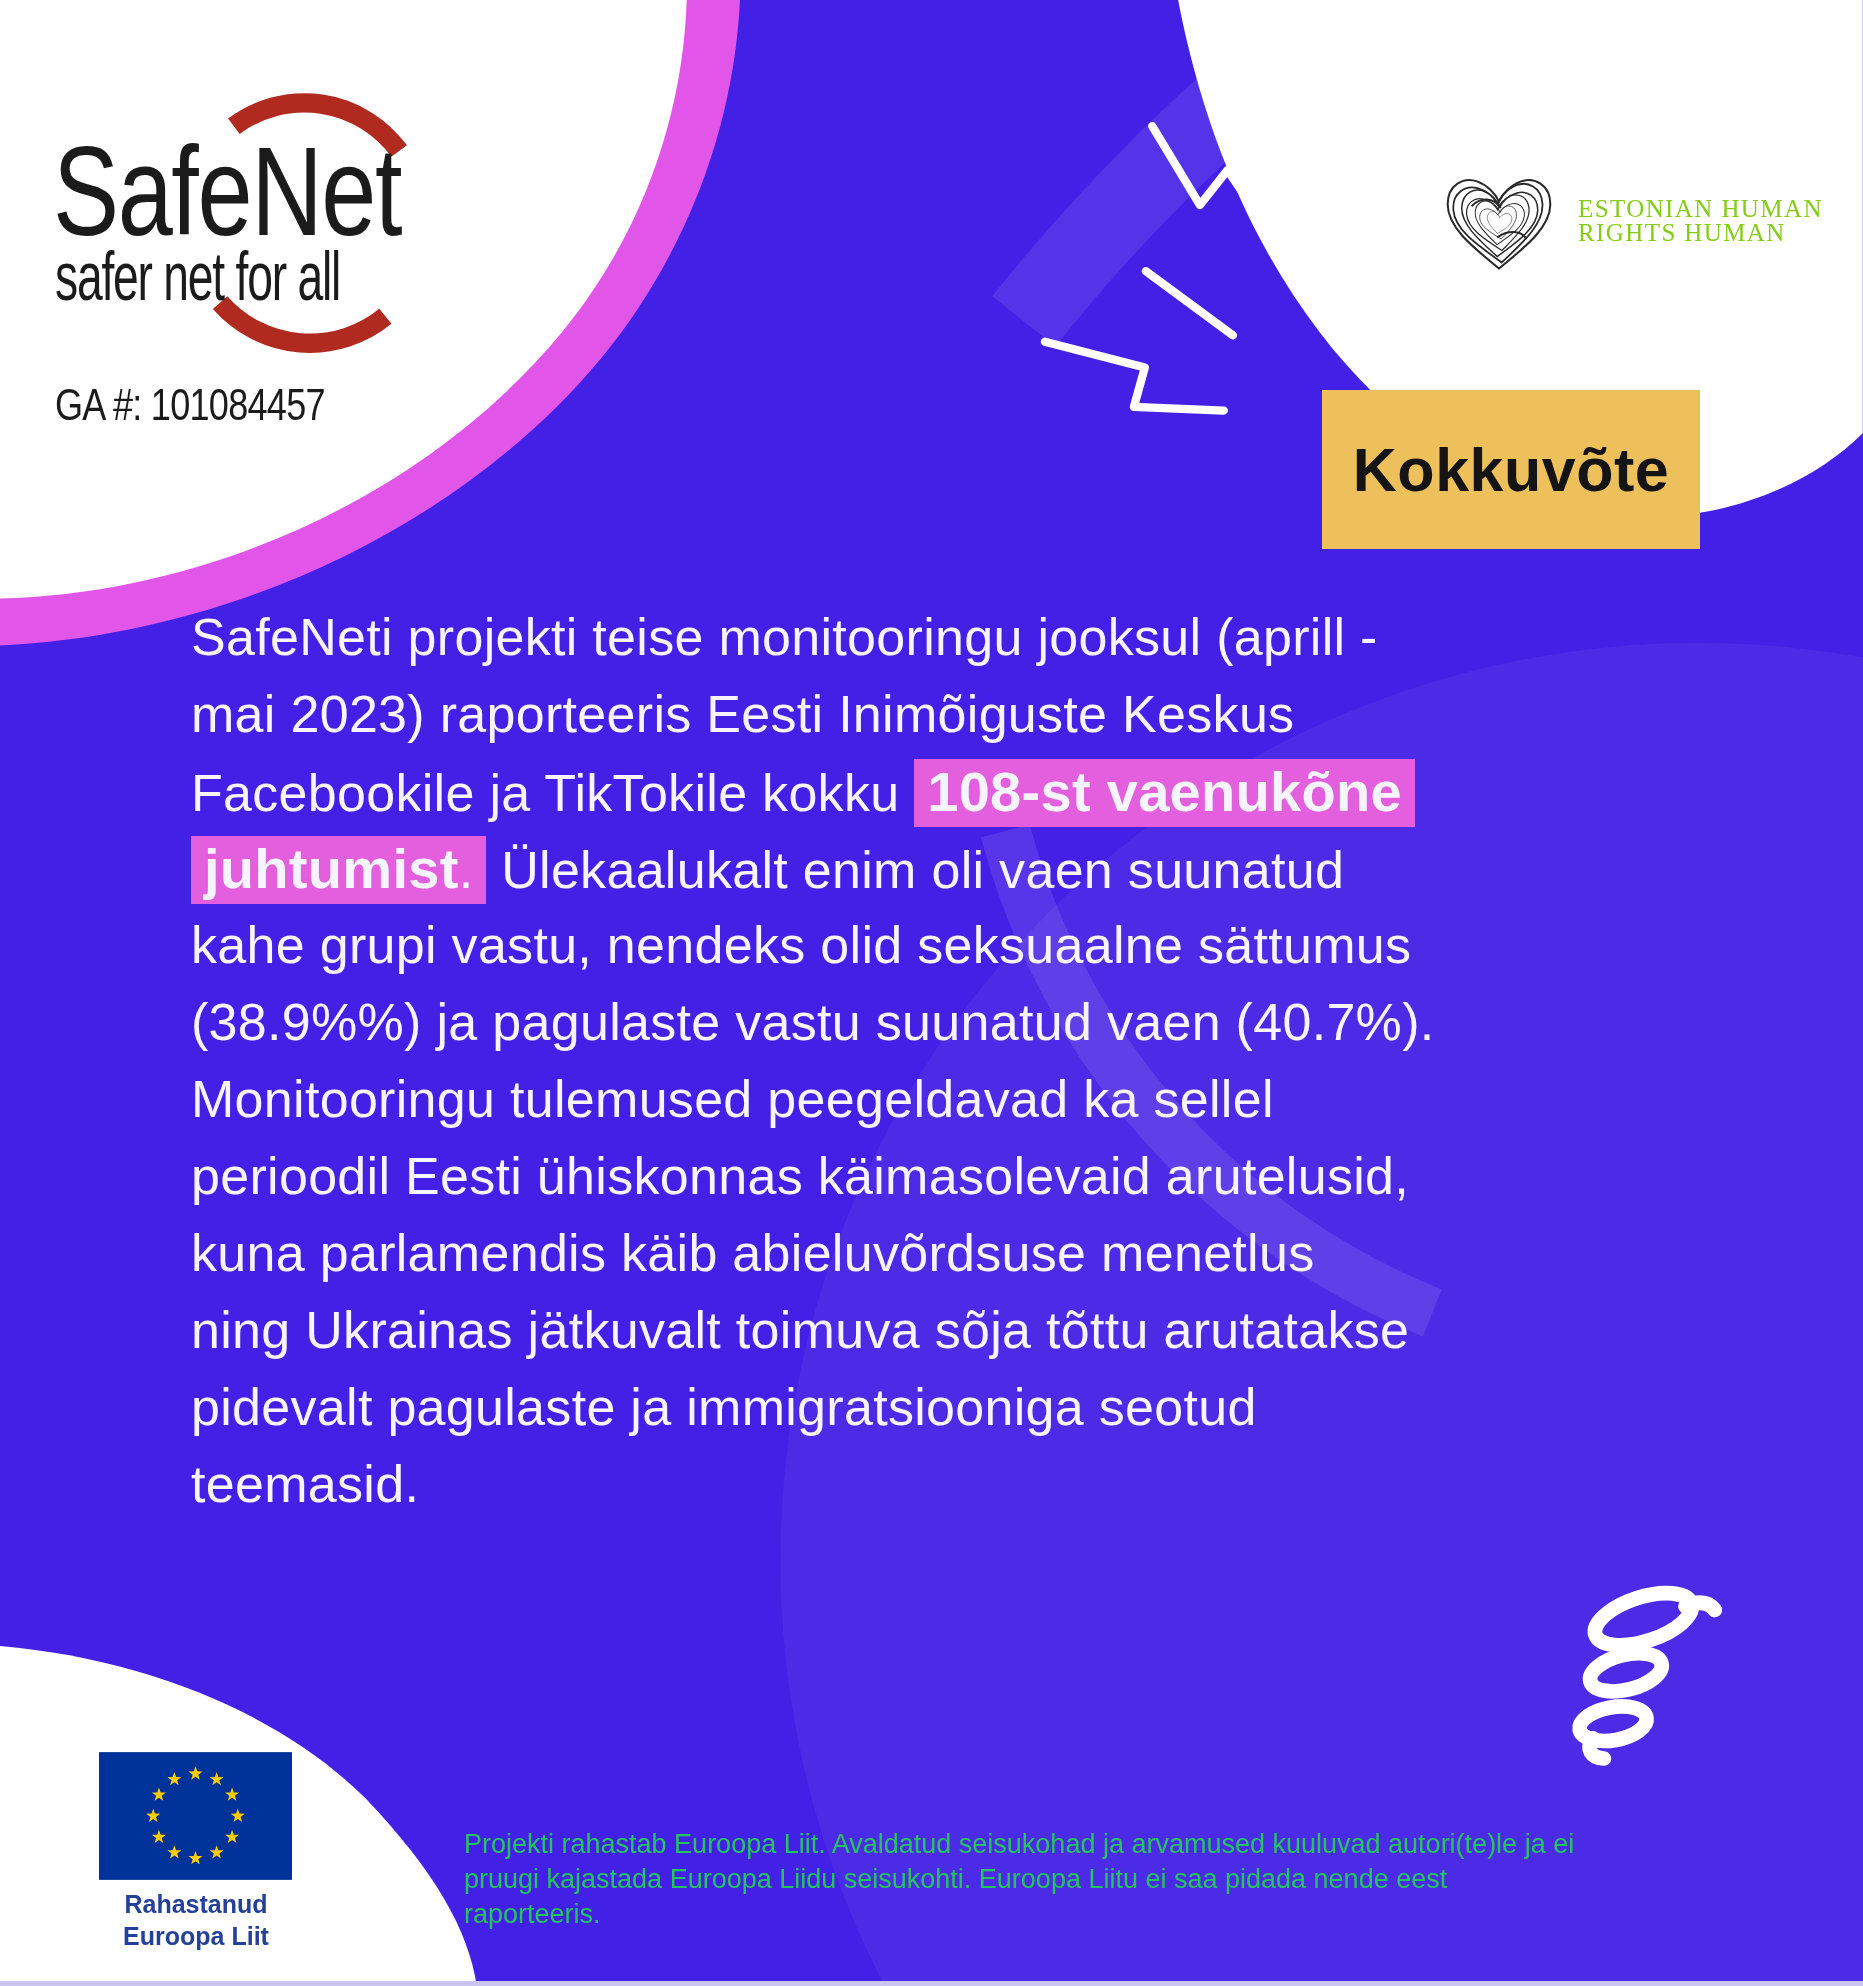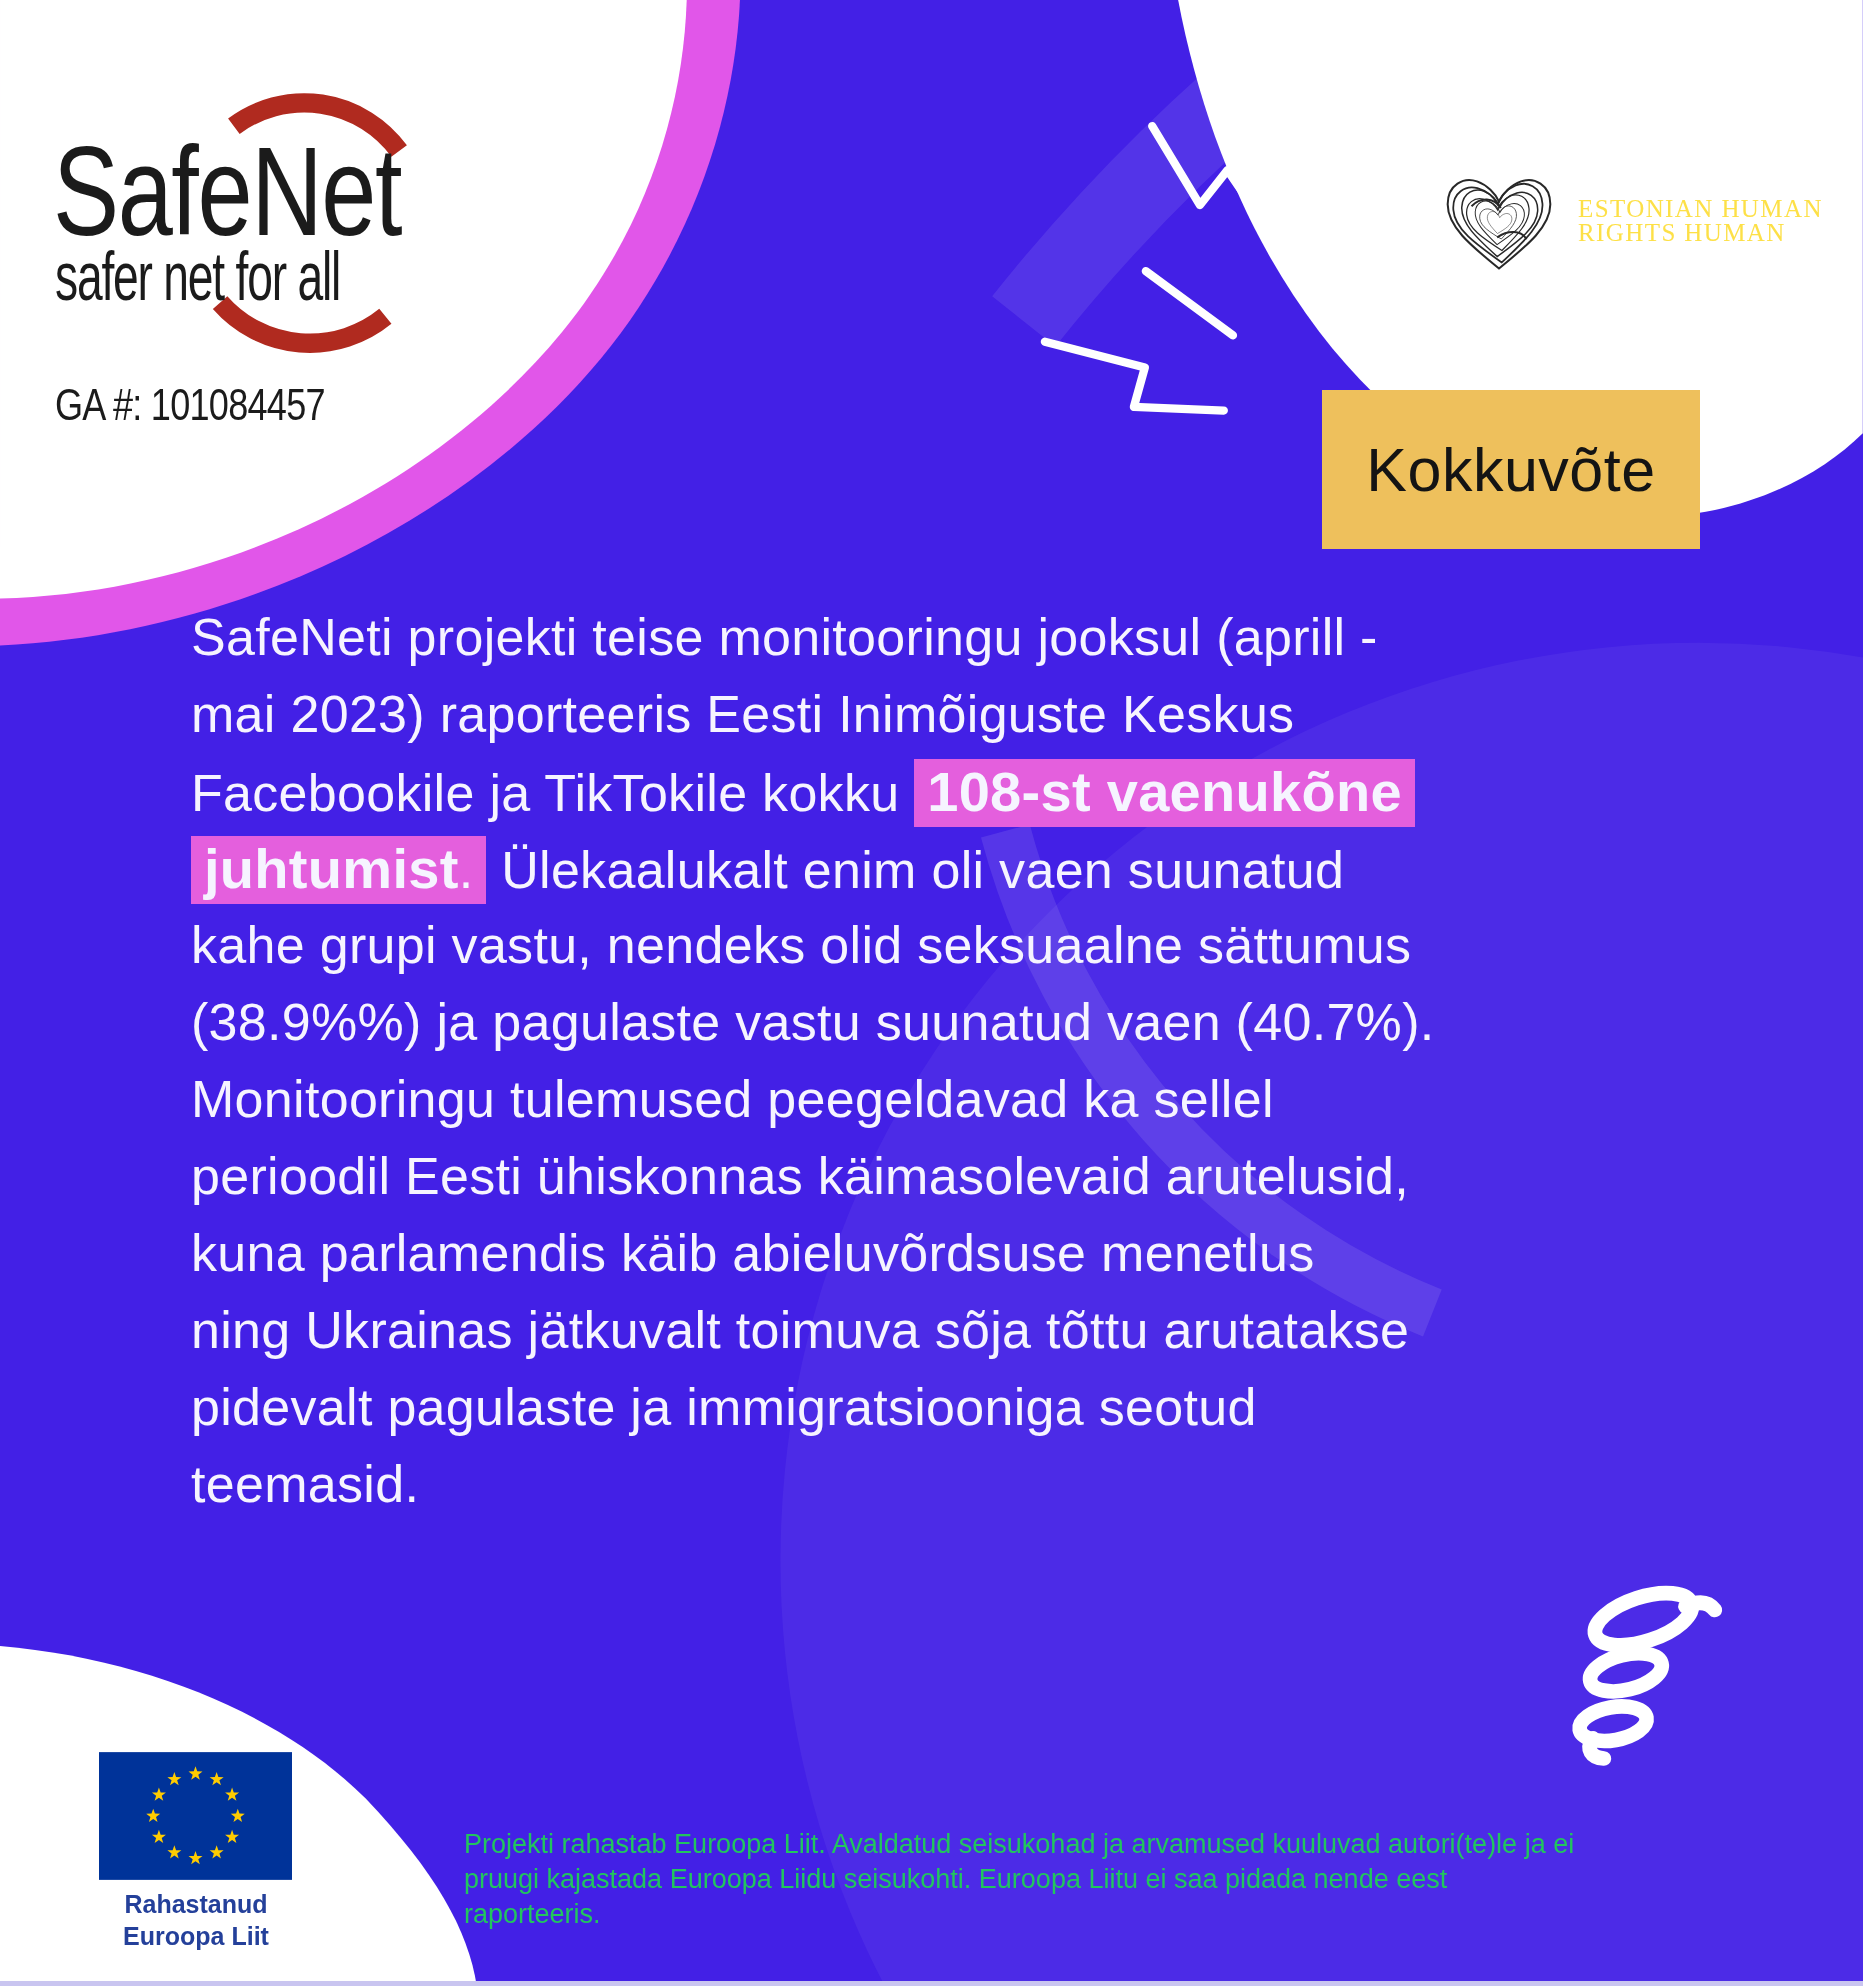--- a/index.html
+++ b/index.html
@@ -44,32 +44,32 @@
     font-size:44px;font-weight:300;color:var(--ink);
     letter-spacing:-0.9px;transform:scaleX(.82);transform-origin:left top;
     white-space:nowrap;
   }
 
   
   .partner-text{
     position:absolute;left:1578px;top:197px;
     font-family:"Liberation Serif",serif;
     font-size:25px;line-height:24px;letter-spacing:1.4px;
-    color:#fde047;white-space:nowrap;
+    color:#84cc16;white-space:nowrap;
   }
   .partner-text div{margin-bottom:0}
 
   
   .badge{
     position:absolute;left:1322px;top:390px;width:378px;height:159px;
     background:var(--badge_bg);
     display:flex;align-items:center;justify-content:center;
   }
   .badge span{
-    font-size:61px;font-weight:400;color:#141414;letter-spacing:0.5px;
+    font-size:61px;font-weight:700;color:#141414;letter-spacing:0.5px;
   }
 
   
   .body-text{
     position:absolute;left:191px;top:599px;width:1561px;
     color:var(--body_text);
   }
   .bodyline{
     display:block;height:77px;line-height:77px;
     font-size:52px;font-weight:300;letter-spacing:0.3px;white-space:pre;

